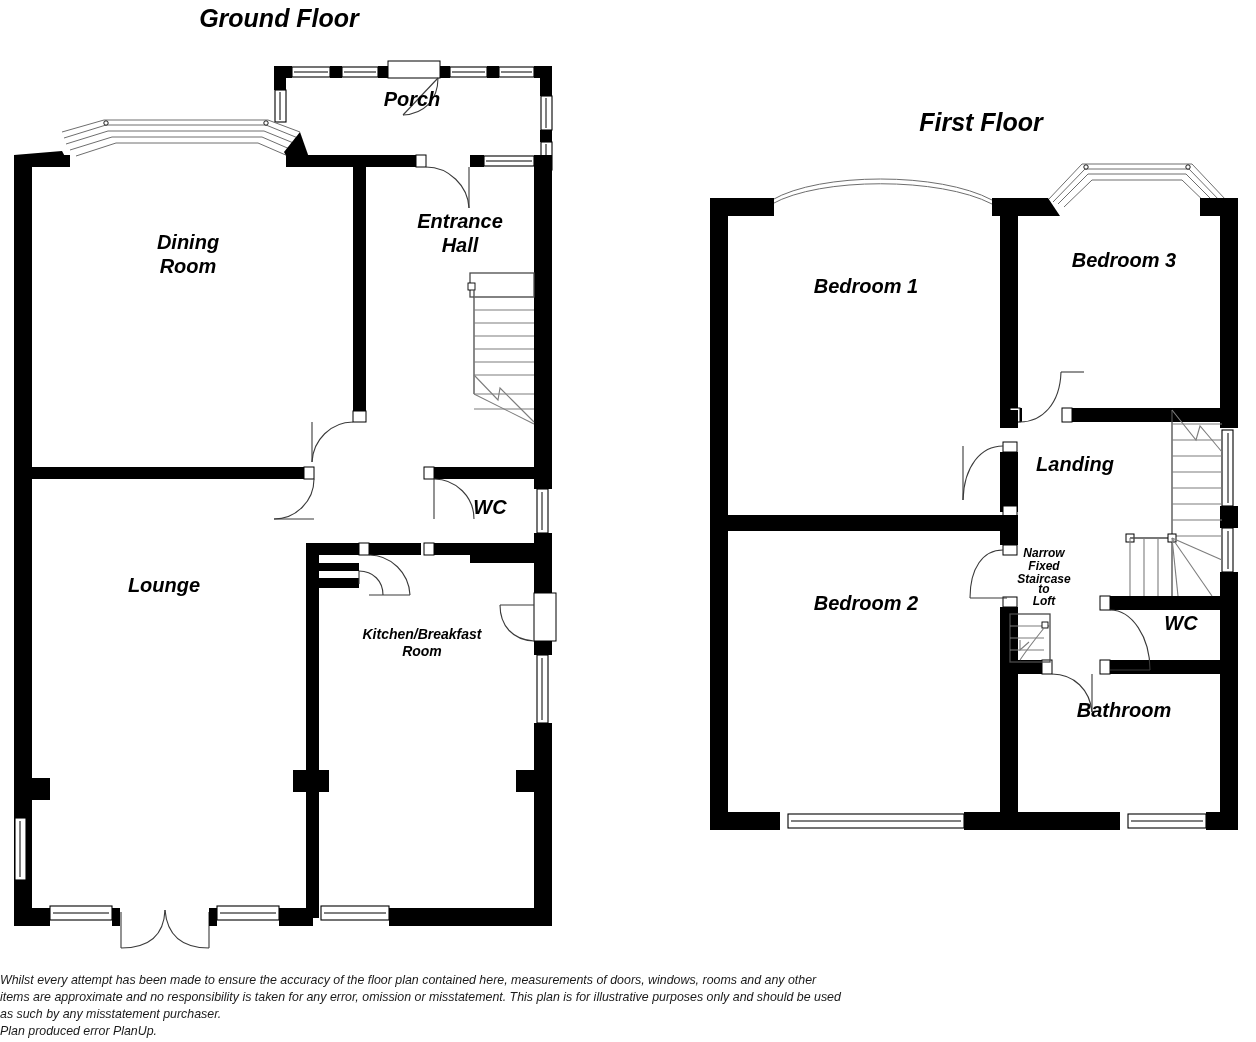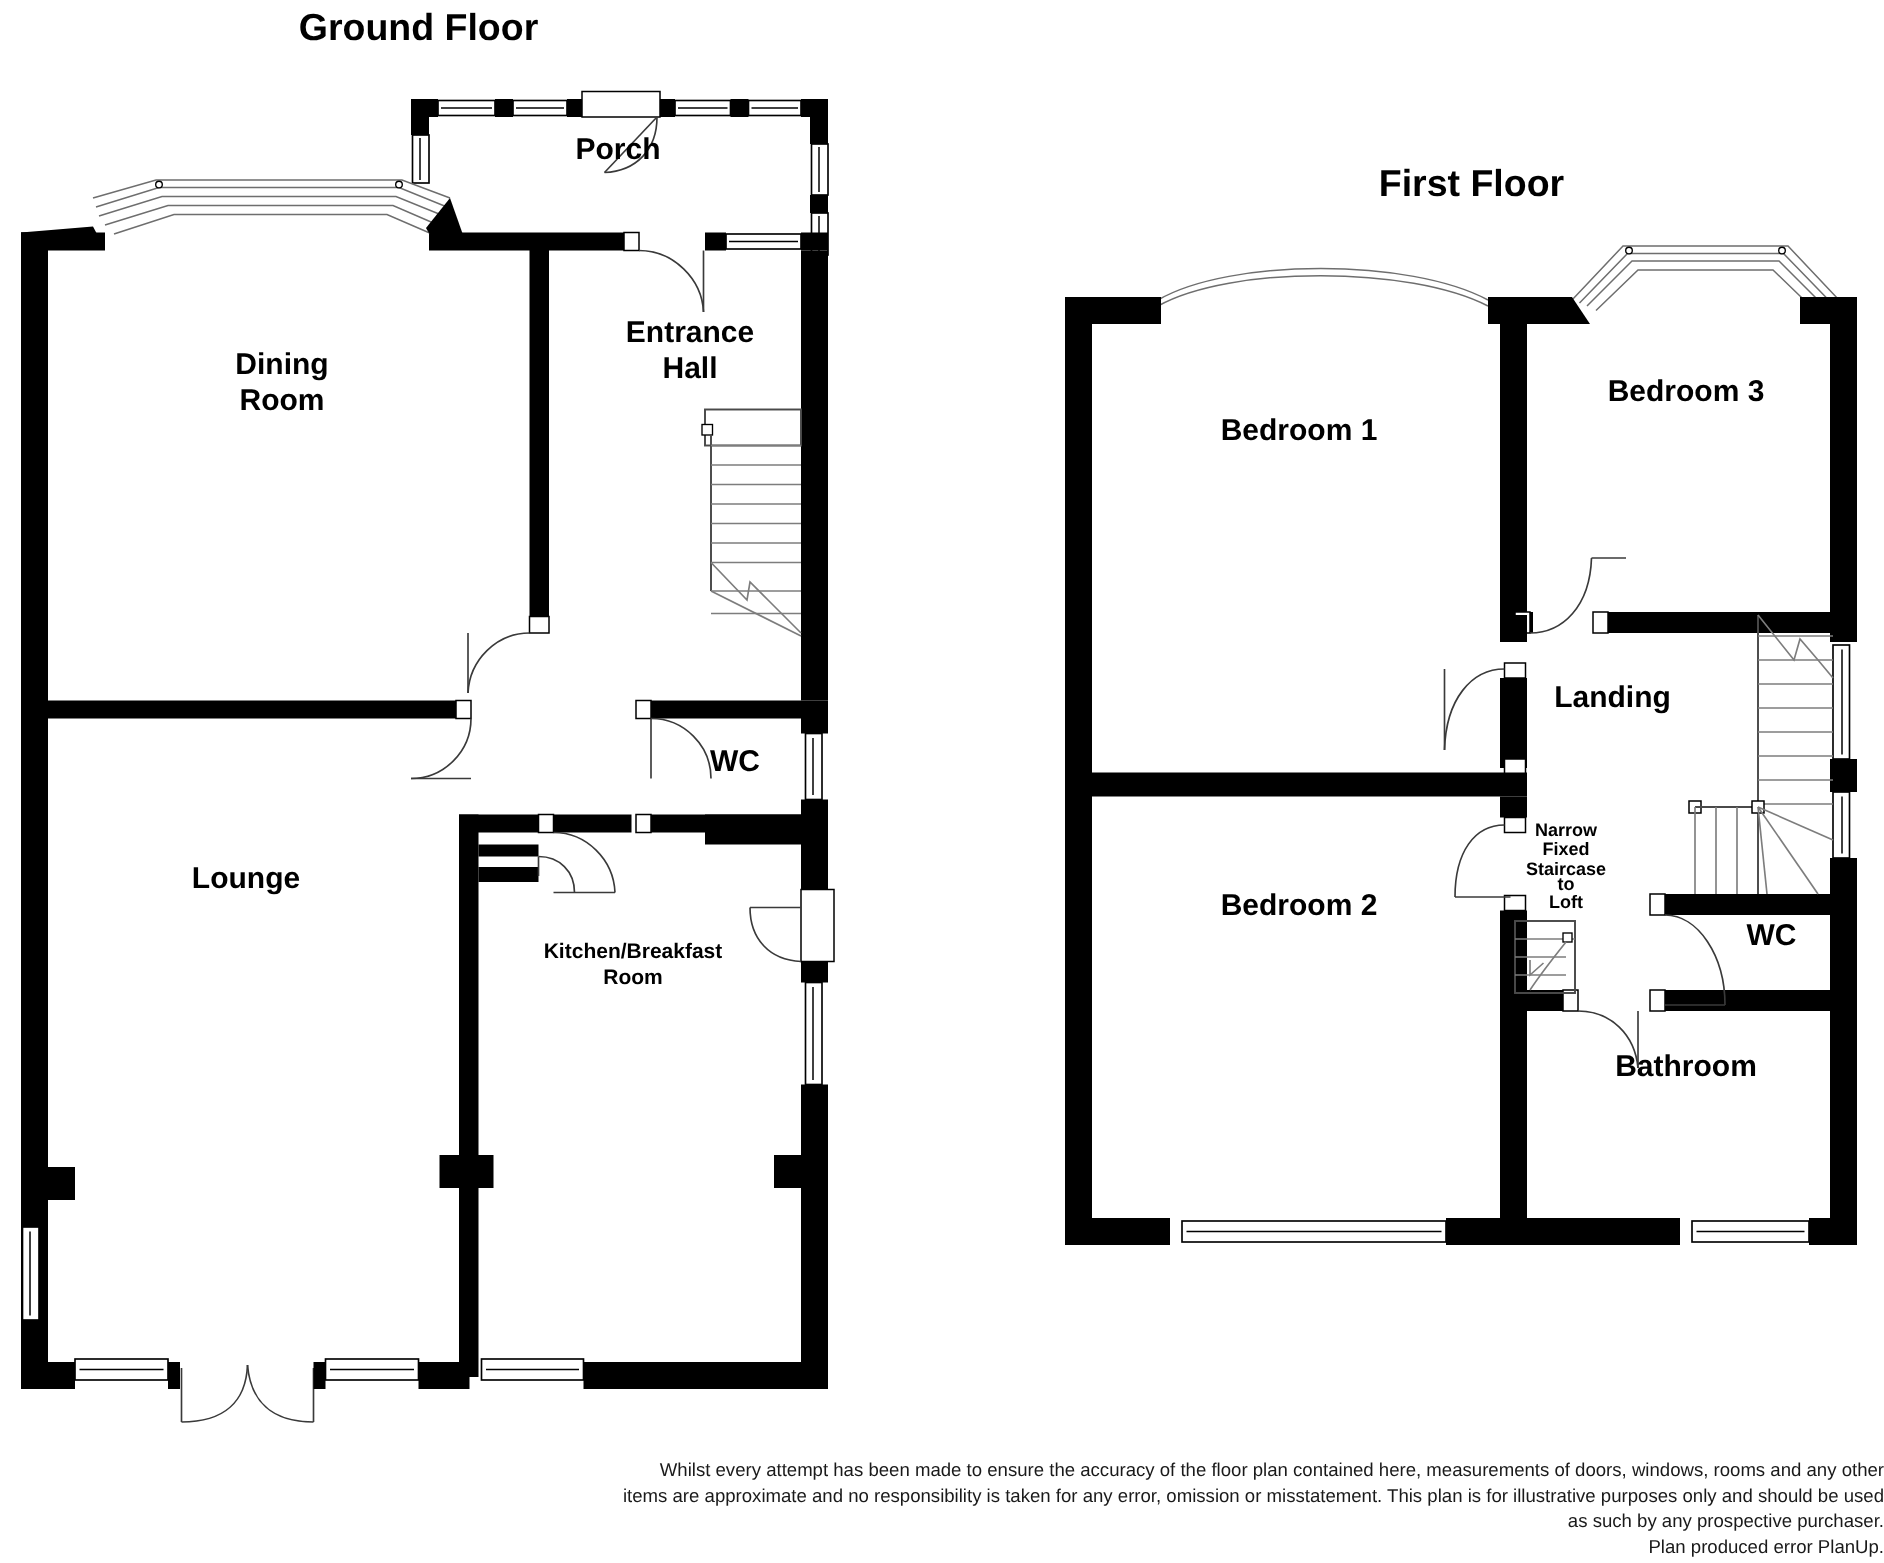--- a/index.html
+++ b/index.html
@@ -13,20 +13,21 @@
     height: 1042px;
     font-family: "Liberation Sans", sans-serif;
     position: relative;
     overflow: hidden;
   }
   #plan-root {
     position: absolute;
     left: 0; top: 0;
     width: 1168px;
     height: 1042px;
+    font-style: italic;
   }
   svg.plan {
     display: block;
     width: 1256px;
     height: 1042px;
   }
   .wall      { fill: #000000; }
   .doorarc   { fill: none; stroke: #3a3a3a; stroke-width: 1.1; }
   .doorleaf  { fill: none; stroke: #3a3a3a; stroke-width: 1.1; }
   .winframe  { fill: #ffffff; stroke: #000000; stroke-width: 1.1; }
@@ -66,21 +67,21 @@
     font-weight: bold;
     fill: #000000;
     text-anchor: middle;
     dominant-baseline: middle;
   }
   .disclaimer {
     position: absolute;
     left: 0;
     top: 972px;
     width: 1256px;
-    text-align: right;
+    text-align: left;
     font-family: "Liberation Sans", sans-serif;
     font-size: 12.4px;
     line-height: 17px;
     color: #1a1a1a;
   }
   .disclaimer p { margin: 0; padding: 0; }
 </style>
 </head>
 <body>
 
@@ -415,16 +416,16 @@
       <text class="note-label" x="1044" y="567">Fixed</text>
       <text class="note-label" x="1044" y="580">Staircase</text>
       <text class="note-label" x="1044" y="590">to</text>
       <text class="note-label" x="1044" y="602">Loft</text>
     </g>
   </svg>
 
   <div class="disclaimer">
     <p>Whilst every attempt has been made to ensure the accuracy of the floor plan contained here, measurements of doors, windows, rooms and any other</p>
     <p>items are approximate and no responsibility is taken for any error, omission or misstatement. This plan is for illustrative purposes only and should be used</p>
-    <p>as such by any prospective purchaser.</p>
+    <p>as such by any misstatement purchaser.</p>
     <p>Plan produced error PlanUp.</p>
   </div>
 </div>
 
 </body></html>

